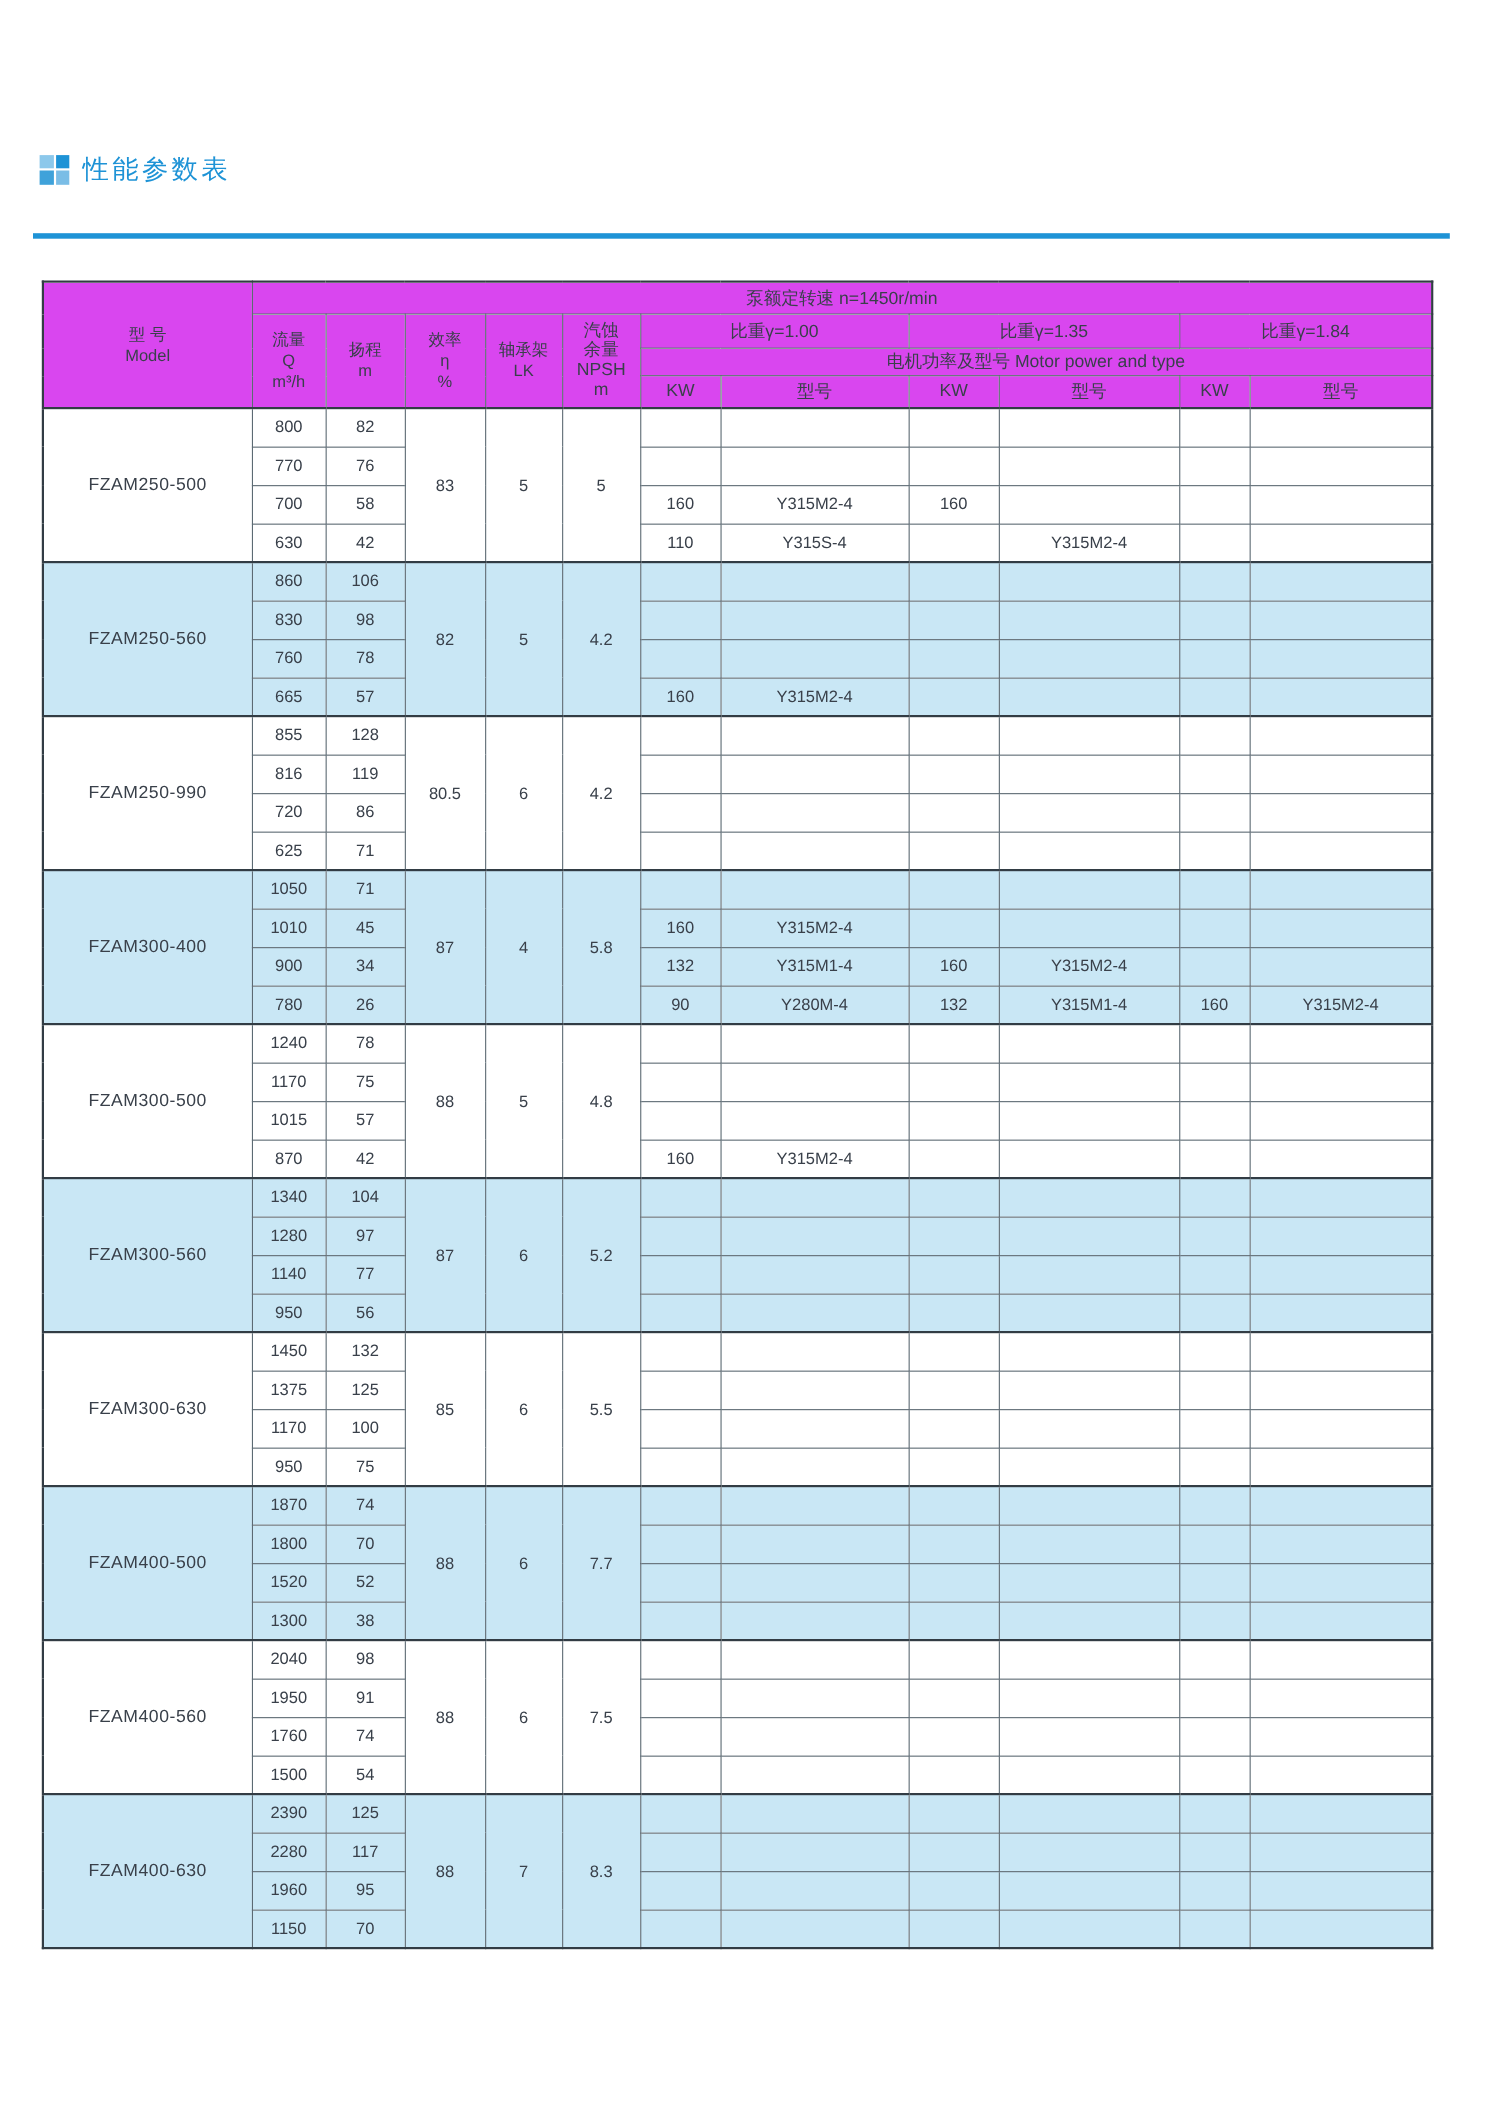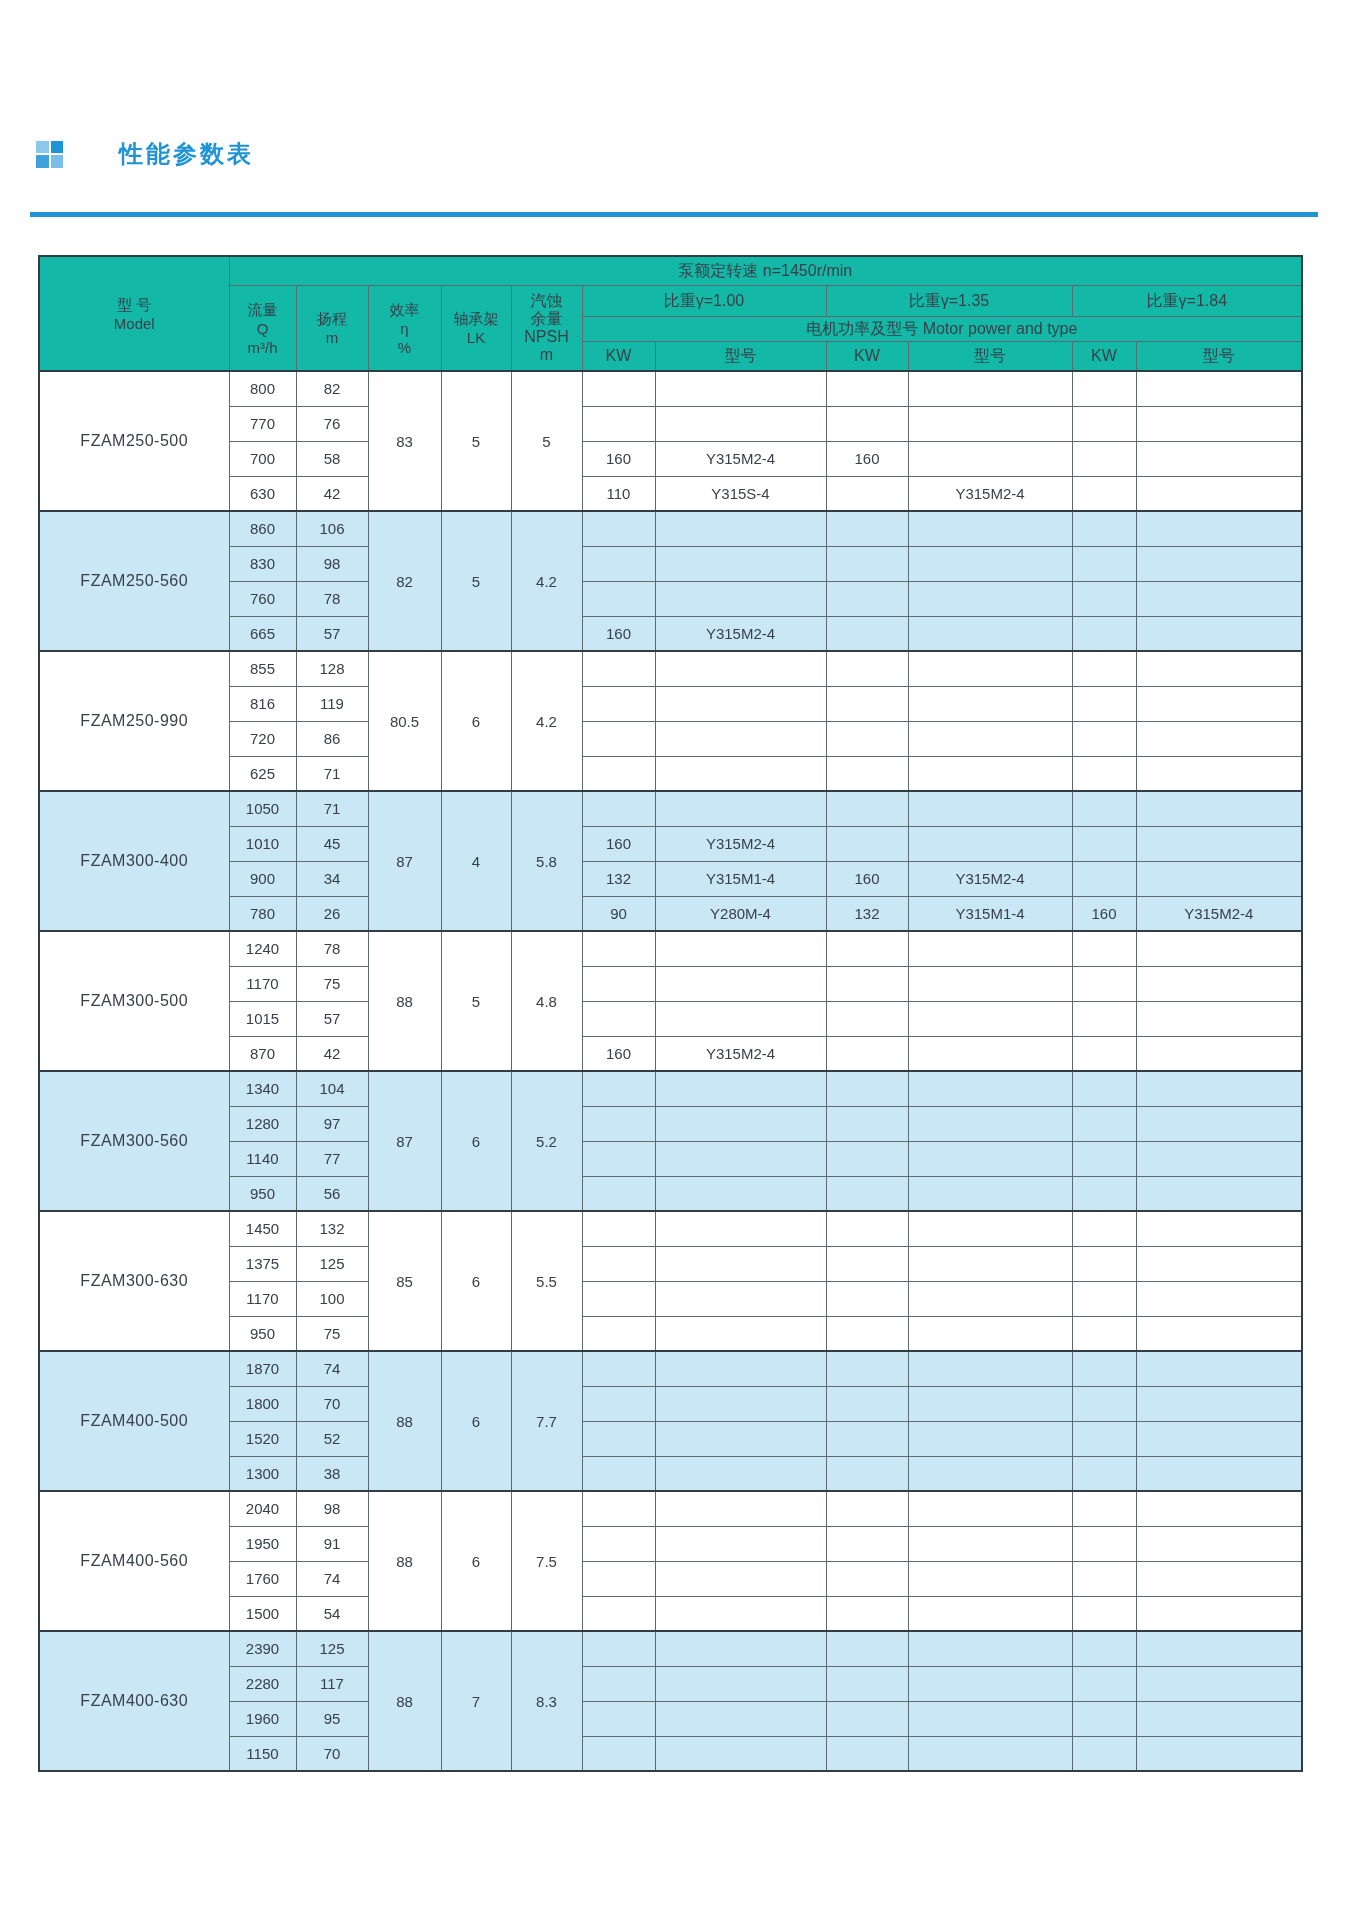--- a/index.html
+++ b/index.html
@@ -4,30 +4,30 @@
 <style>
   html,body{margin:0;padding:0;background:#ffffff;}
   .page{position:relative;width:1350px;height:1920px;background:#ffffff;overflow:hidden;
         font-family:"Liberation Sans","DejaVu Sans",sans-serif;}
 
   
   .title-wrap{position:absolute;left:36px;top:138px;display:flex;align-items:center;}
   .title-icon{width:27px;height:27px;display:grid;grid-template-columns:1fr 1fr;
               grid-template-rows:1fr 1fr;gap:2px;margin-right:12px;}
   .title-icon div{width:100%;height:100%;}
-  .page-title{font-size:24px;font-weight:bold;letter-spacing:3px;margin-left:44px;}
+  .page-title{font-size:24px;font-weight:normal;letter-spacing:3px;}
   .title-rule{position:absolute;left:30px;top:212px;width:1288px;height:5px;}
 
   
   table.perf{position:absolute;left:38px;top:255px;width:1263px;
              border-collapse:collapse;table-layout:fixed;
              border:2px solid #323c44;}
   .perf th,.perf td{border:1px solid #5c6a73;padding:0 2px;text-align:center;
                     vertical-align:middle;color:#39404a;overflow:hidden;}
-  .perf thead th{background:#14b8a6;font-weight:normal;font-size:16px;}
+  .perf thead th{background:#d946ef;font-weight:normal;font-size:16px;}
   .perf thead tr.h1 th{height:28px;}
   .perf thead tr.h2 th{height:30px;}
   .perf thead tr.h3 th{height:24px;}
   .perf thead tr.h4 th{height:28px;}
   .hdr-lines{white-space:pre-line;line-height:19px;font-size:15px;}
   .hdr-lines.small{line-height:16px;font-size:16px;}
   .perf tbody{border-top:2px solid #323c44;}
   .perf tbody tr{height:35px;}
   .perf tbody td{font-size:15px;}
   .perf tbody td.model{font-size:16px;letter-spacing:0.5px;margin-left:34px;}

